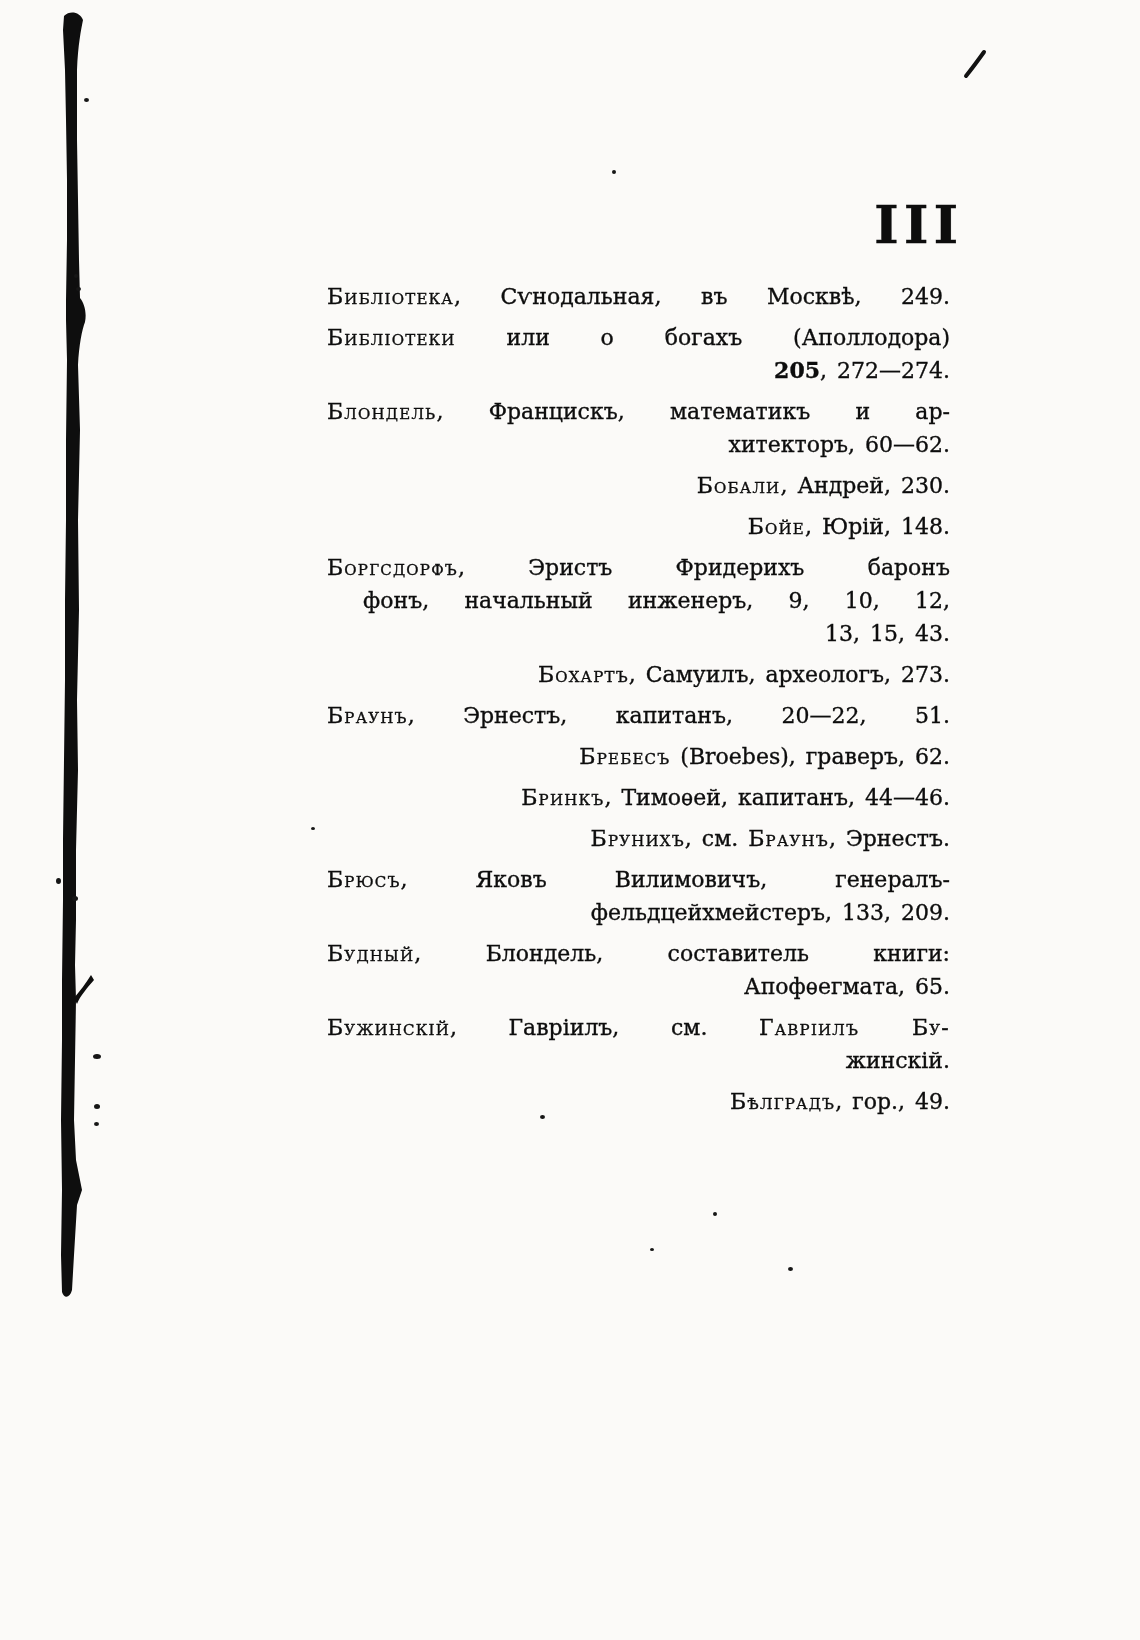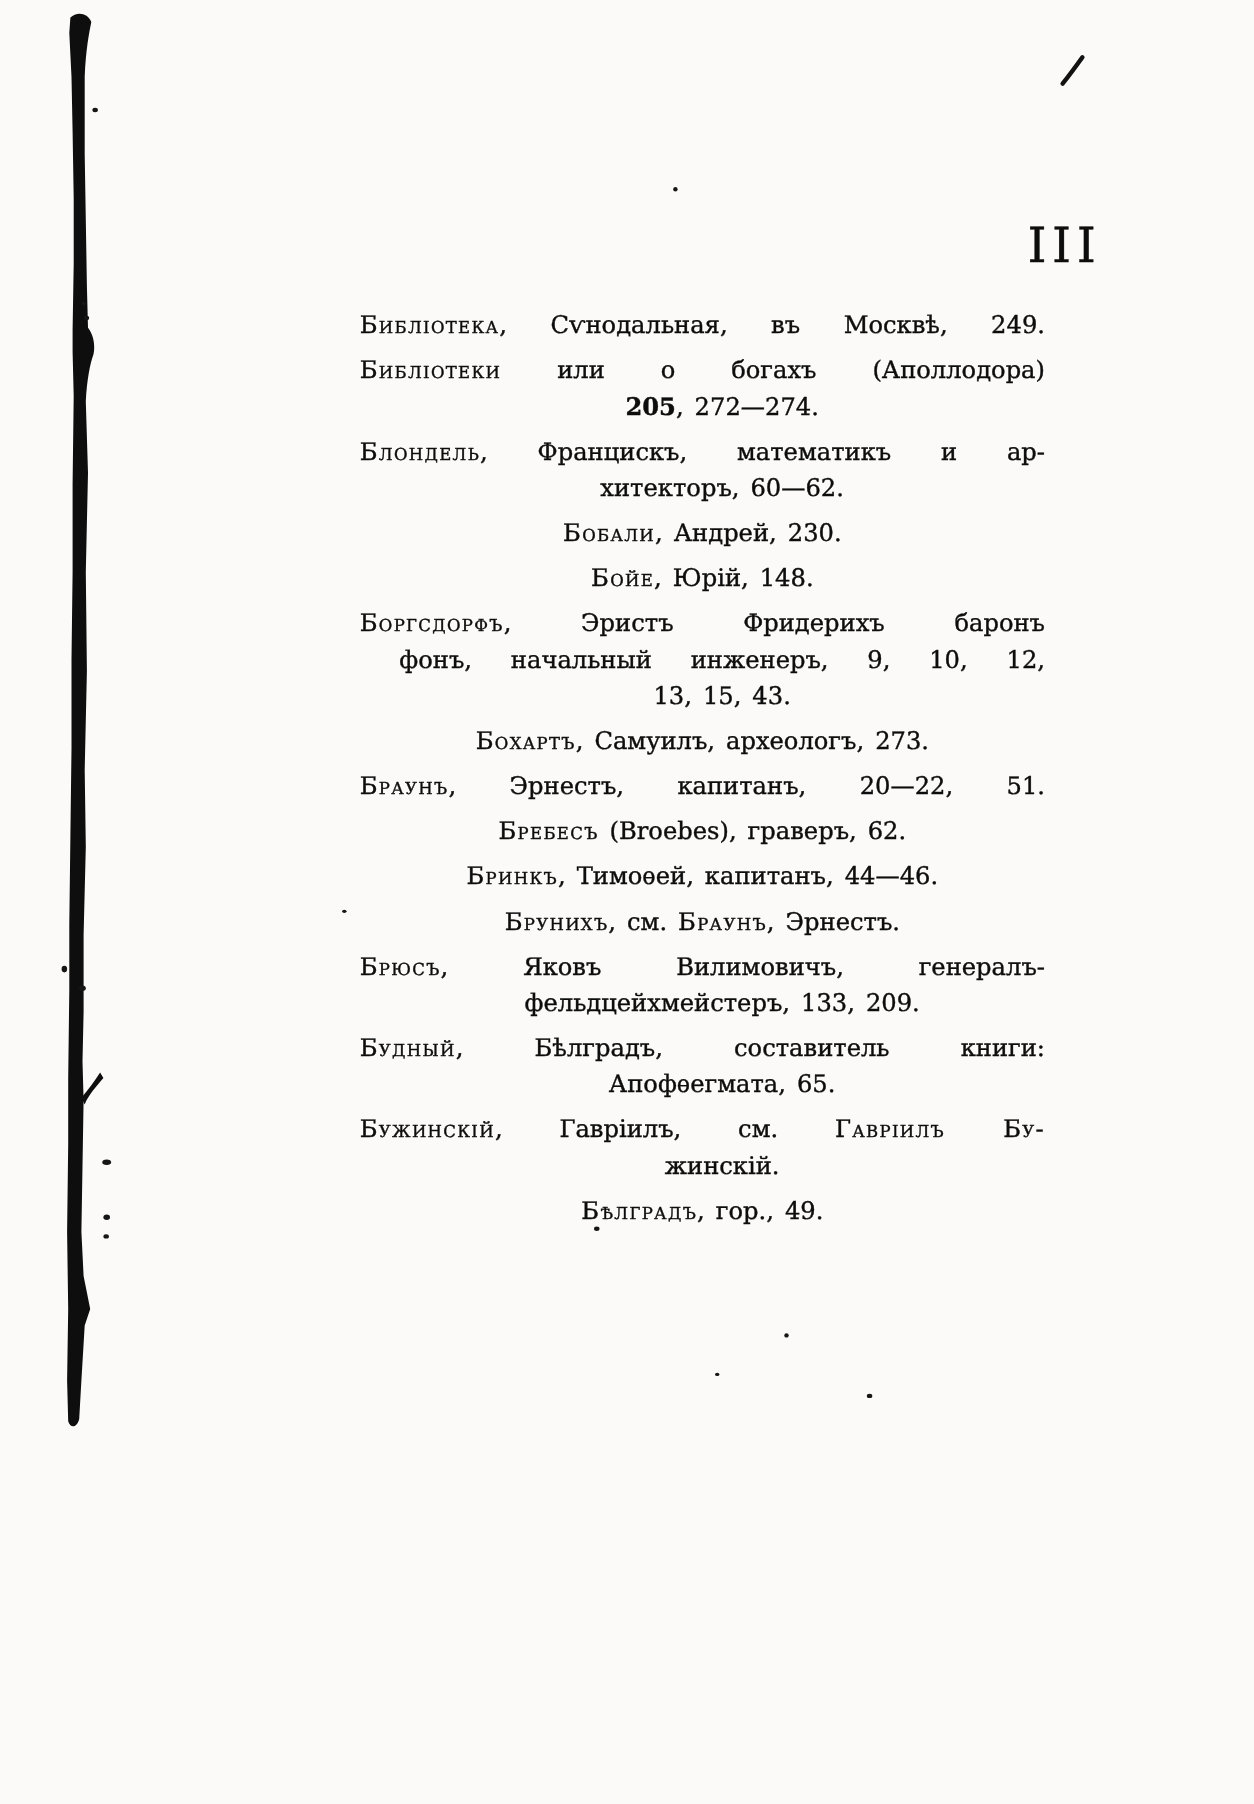--- a/index.html
+++ b/index.html
@@ -14,36 +14,36 @@
     width:1140px;height:1640px;
     background:#fbfaf8;
     color:#0d0d0d;
   }
   
   .gutter-svg{position:absolute;left:0;top:0;}
   
   .slash-svg{position:absolute;left:962px;top:48px;}
   
   .pagenum{
-    position:absolute;left:934px;top:203px;
-    font-size:44px;font-weight:normal;letter-spacing:5px;
+    position:absolute;left:874px;top:203px;
+    font-size:53px;font-weight:bold;letter-spacing:5px;
     line-height:42px;
     -webkit-text-stroke:0.3px #0d0d0d;
   }
   
   .index{
     position:absolute;left:327px;top:280px;width:623px;
     font-size:22px;
     word-spacing:3px;
     -webkit-text-stroke:0.35px #0d0d0d;
   }
   .entry{margin:0 0 8px 0;}
   .line{
     height:33px;line-height:33px;
-    text-align:center;
+    text-align:right;
     white-space:nowrap;
   }
   .line.justify{
     text-align:justify;
     text-align-last:justify;
     white-space:normal;
   }
   .line.indent{padding-left:36px;}
   .sc{font-variant:small-caps;letter-spacing:1.2px;}
   .n{}
@@ -117,21 +117,21 @@
         <div class="line"><span class="sc">Бринкъ</span><span class="n">, Тимоѳей, капитанъ, 44—46.</span></div>
       </div>
       <div class="entry">
         <div class="line"><span class="sc">Брунихъ</span><span class="n">, см. </span><span class="sc">Браунъ</span><span class="n">, Эрнестъ.</span></div>
       </div>
       <div class="entry">
         <div class="line justify"><span class="sc">Брюсъ</span><span class="n">, Яковъ Вилимовичъ, генералъ-</span></div>
         <div class="line indent"><span class="n">фельдцейхмейстеръ, 133, 209.</span></div>
       </div>
       <div class="entry">
-        <div class="line justify"><span class="sc">Будный</span><span class="n">, Бѣлградъ, составитель книги:</span></div>
+        <div class="line justify"><span class="sc">Будный</span><span class="n">, Блондель, составитель книги:</span></div>
         <div class="line indent"><span class="n">Апофѳегмата, 65.</span></div>
       </div>
       <div class="entry">
         <div class="line justify"><span class="sc">Бужинскій</span><span class="n">, Гавріилъ, см. </span><span class="sc">Гавріилъ Бу-</span></div>
         <div class="line indent"><span class="n">жинскій.</span></div>
       </div>
       <div class="entry">
         <div class="line"><span class="sc">Бѣлградъ</span><span class="n">, гор., 49.</span></div>
       </div>
     </div>

